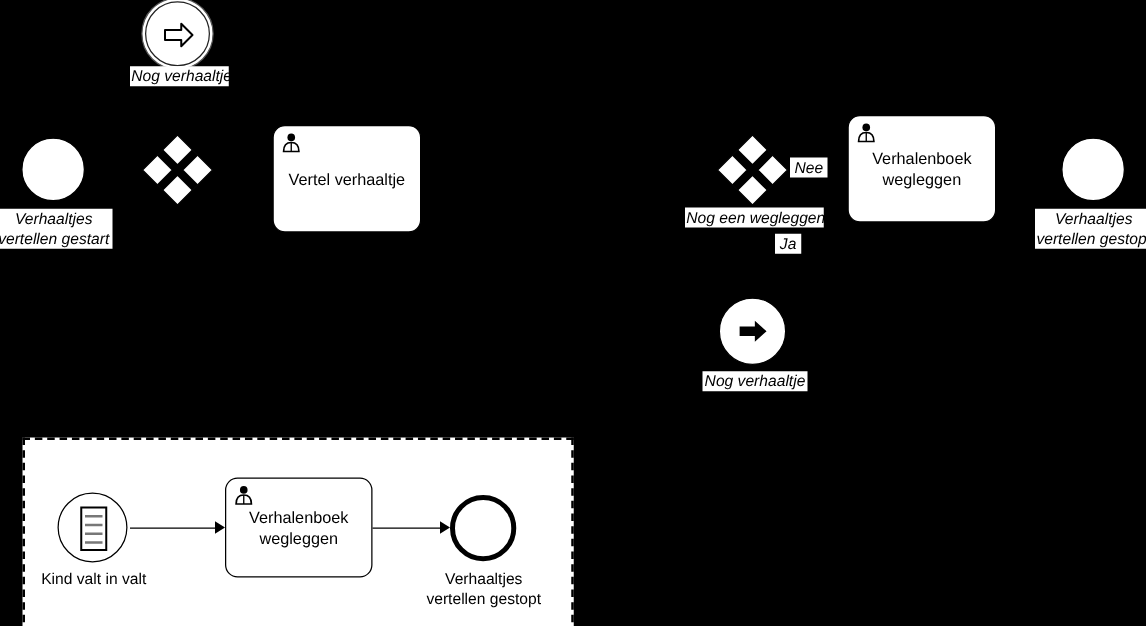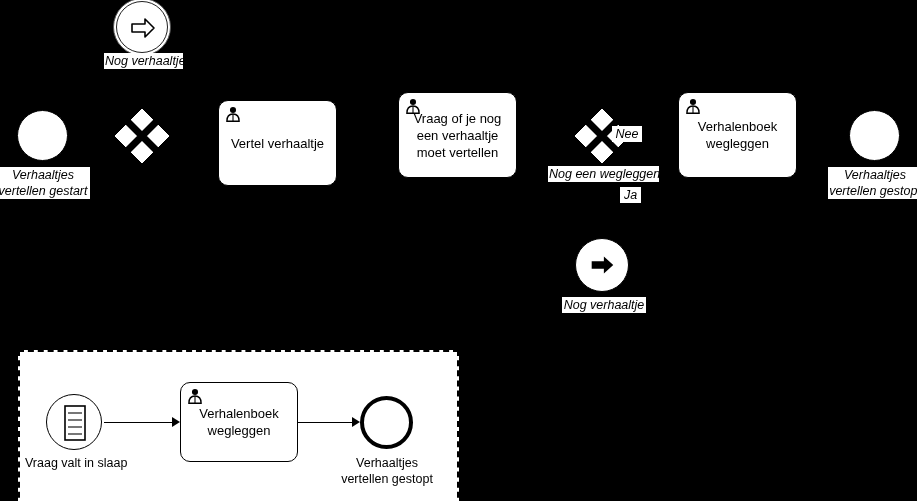--- a/index.html
+++ b/index.html
@@ -145,39 +145,29 @@
 
   <div class="node task" style="left:218px; top:100px; width:119px; height:86px;">
     <svg class="task-icon" viewBox="0 0 20 20">
       <circle cx="10" cy="5.5" r="3.4" fill="#000000"></circle>
       <path d="M3.2 18 C3.2 12.2 6.2 10 10 10 C13.8 10 16.8 12.2 16.8 18 Z" fill="#ffffff" stroke="#000000" stroke-width="1.5"></path>
       <path d="M10 10 L10 18" stroke="#000000" stroke-width="1.2"></path>
     </svg>
     <span class="task-text">Vertel verhaaltje</span>
   </div>
 
-  <div class="node task" style="left:398px; top:92px; width:119px; height:86px;">
-    <svg class="task-icon" viewBox="0 0 20 20">
-      <circle cx="10" cy="5.5" r="3.4" fill="#000000"></circle>
-      <path d="M3.2 18 C3.2 12.2 6.2 10 10 10 C13.8 10 16.8 12.2 16.8 18 Z" fill="#ffffff" stroke="#000000" stroke-width="1.5"></path>
-      <path d="M10 10 L10 18" stroke="#000000" stroke-width="1.2"></path>
-    </svg>
-    <span class="task-text">Vraag of je nog
-een verhaaltje moet
-vertellen</span>
-  </div>
 
   <div class="node gateway" style="left:572px; top:106px; width:60px; height:60px;">
     <svg width="60" height="60" viewBox="0 0 60 60">
       <polygon points="30,2 58,30 30,58 2,30" fill="#ffffff" stroke="#000000" stroke-width="1"></polygon>
       <path d="M16 16 L44 44 M44 16 L16 44" stroke="#000000" stroke-width="7" stroke-linecap="butt"></path>
     </svg>
   </div>
   <div class="lbl" style="left:548px; top:166px; width:109px;">Nog een wegleggen?</div>
-  <div class="lbl" style="left:612px; top:126px; width:28px;">Nee</div>
+  <div class="lbl" style="left:632px; top:126px; width:28px;">Nee</div>
   <div class="lbl" style="left:620px; top:187px; width:19px;">Ja</div>
 
   <div class="node task" style="left:678px; top:92px; width:119px; height:86px;">
     <svg class="task-icon" viewBox="0 0 20 20">
       <circle cx="10" cy="5.5" r="3.4" fill="#000000"></circle>
       <path d="M3.2 18 C3.2 12.2 6.2 10 10 10 C13.8 10 16.8 12.2 16.8 18 Z" fill="#ffffff" stroke="#000000" stroke-width="1.5"></path>
       <path d="M10 10 L10 18" stroke="#000000" stroke-width="1.2"></path>
     </svg>
     <span class="task-text">Verhalenboek
 wegleggen</span>
@@ -195,21 +185,21 @@
   <div class="lbl" style="left:562px; top:297px; width:82px;">Nog verhaaltje</div>
 
   <div class="panel" style="left:18px; top:350px; width:441px; height:158px;">
 
     <div class="node event-circle event-plain" style="left:26px; top:42px; width:56px; height:56px;">
       <svg style="position:absolute; left:13px; top:9px; width:30px; height:38px;" viewBox="0 0 30 38">
         <rect x="5" y="2" width="20" height="34" fill="#ffffff" stroke="#000000" stroke-width="1.6"></rect>
         <path d="M8 9 H22 M8 16 H22 M8 23 H22 M8 30 H22" stroke="#777777" stroke-width="2"></path>
       </svg>
     </div>
-    <div class="lbl-plain" style="left:5px; top:103px; width:100px;">Vraag valt in slaap</div>
+    <div class="lbl-plain" style="left:5px; top:103px; width:100px;">Kind valt in valt</div>
 
     <div class="conn" style="left:84px; top:70px; width:72px;"></div>
     <div class="conn-head" style="left:152px; top:65px;"></div>
 
     <div class="node task" style="left:160px; top:30px; width:118px; height:80px;">
       <svg class="task-icon" viewBox="0 0 20 20">
         <circle cx="10" cy="5.5" r="3.4" fill="#000000"></circle>
         <path d="M3.2 18 C3.2 12.2 6.2 10 10 10 C13.8 10 16.8 12.2 16.8 18 Z" fill="#ffffff" stroke="#000000" stroke-width="1.5"></path>
         <path d="M10 10 L10 18" stroke="#000000" stroke-width="1.2"></path>
       </svg>

